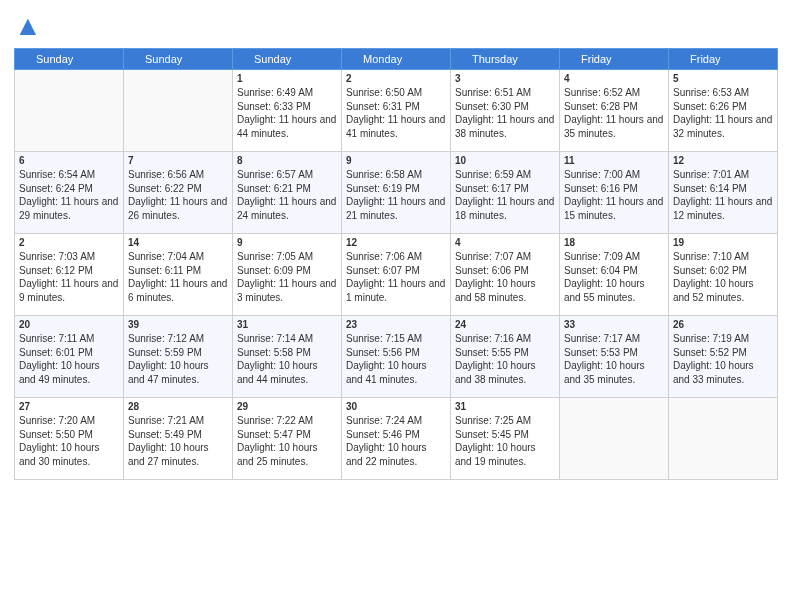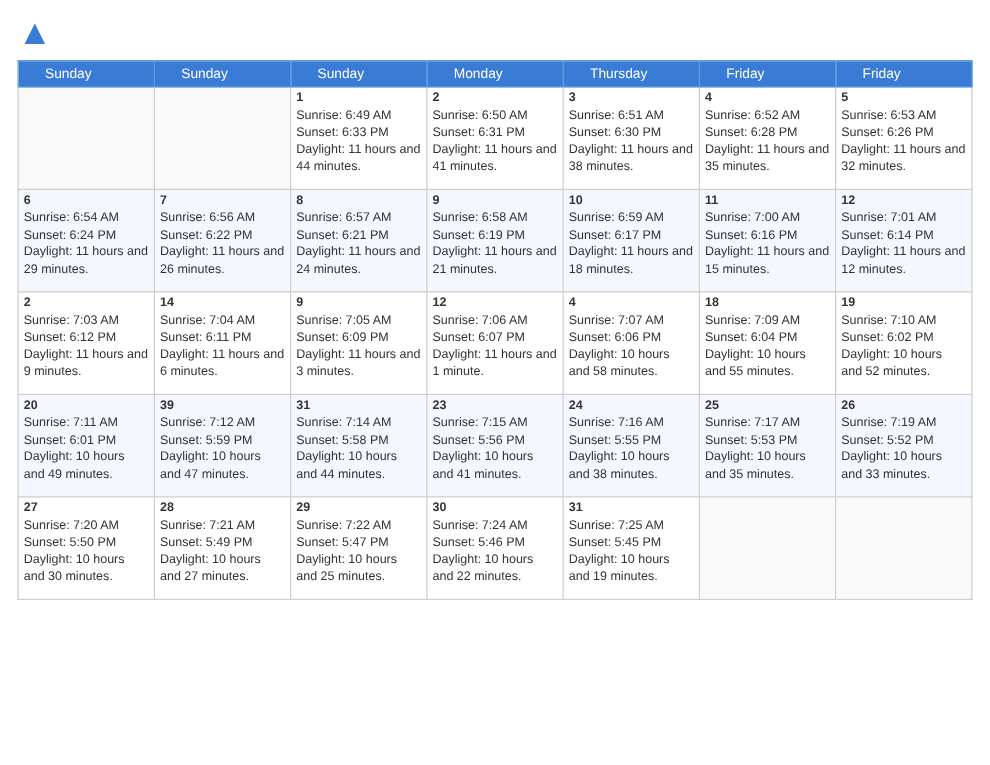--- a/index.html
+++ b/index.html
@@ -218,21 +218,21 @@
           </td>
           <td>
             <span class="day-num">23</span>
             <div class="day-info">Sunrise: 7:15 AM<br>Sunset: 5:56 PM<br>Daylight: 10 hours and 41 minutes.</div>
           </td>
           <td>
             <span class="day-num">24</span>
             <div class="day-info">Sunrise: 7:16 AM<br>Sunset: 5:55 PM<br>Daylight: 10 hours and 38 minutes.</div>
           </td>
           <td>
-            <span class="day-num">25</span>
+            <span class="day-num">33</span>
             <div class="day-info">Sunrise: 7:17 AM<br>Sunset: 5:53 PM<br>Daylight: 10 hours and 35 minutes.</div>
           </td>
           <td>
             <span class="day-num">26</span>
             <div class="day-info">Sunrise: 7:19 AM<br>Sunset: 5:52 PM<br>Daylight: 10 hours and 33 minutes.</div>
           </td>
         </tr>
         <tr>
           <td>
             <span class="day-num">27</span>

